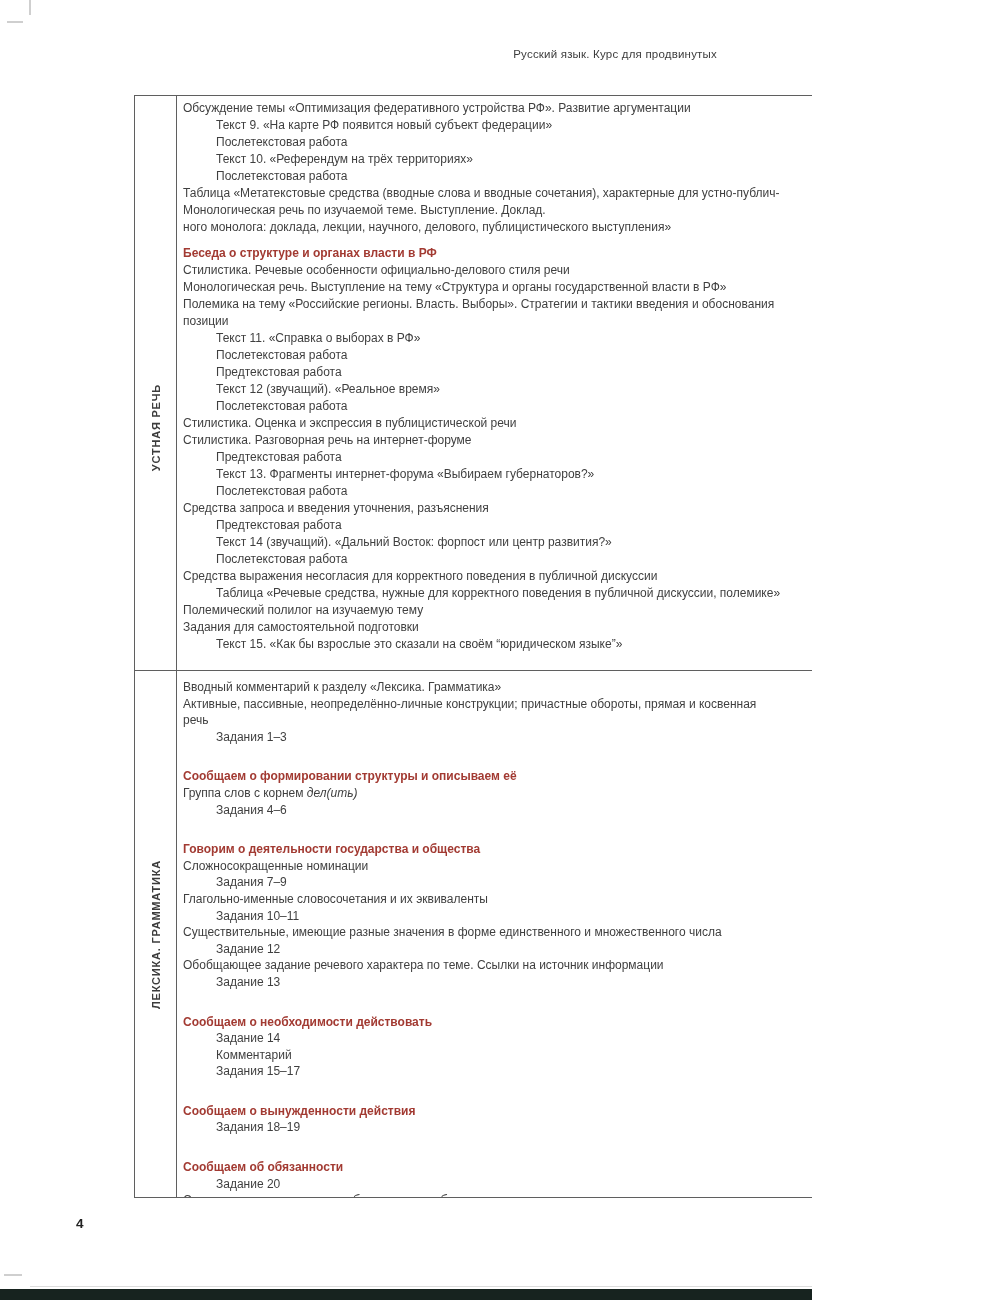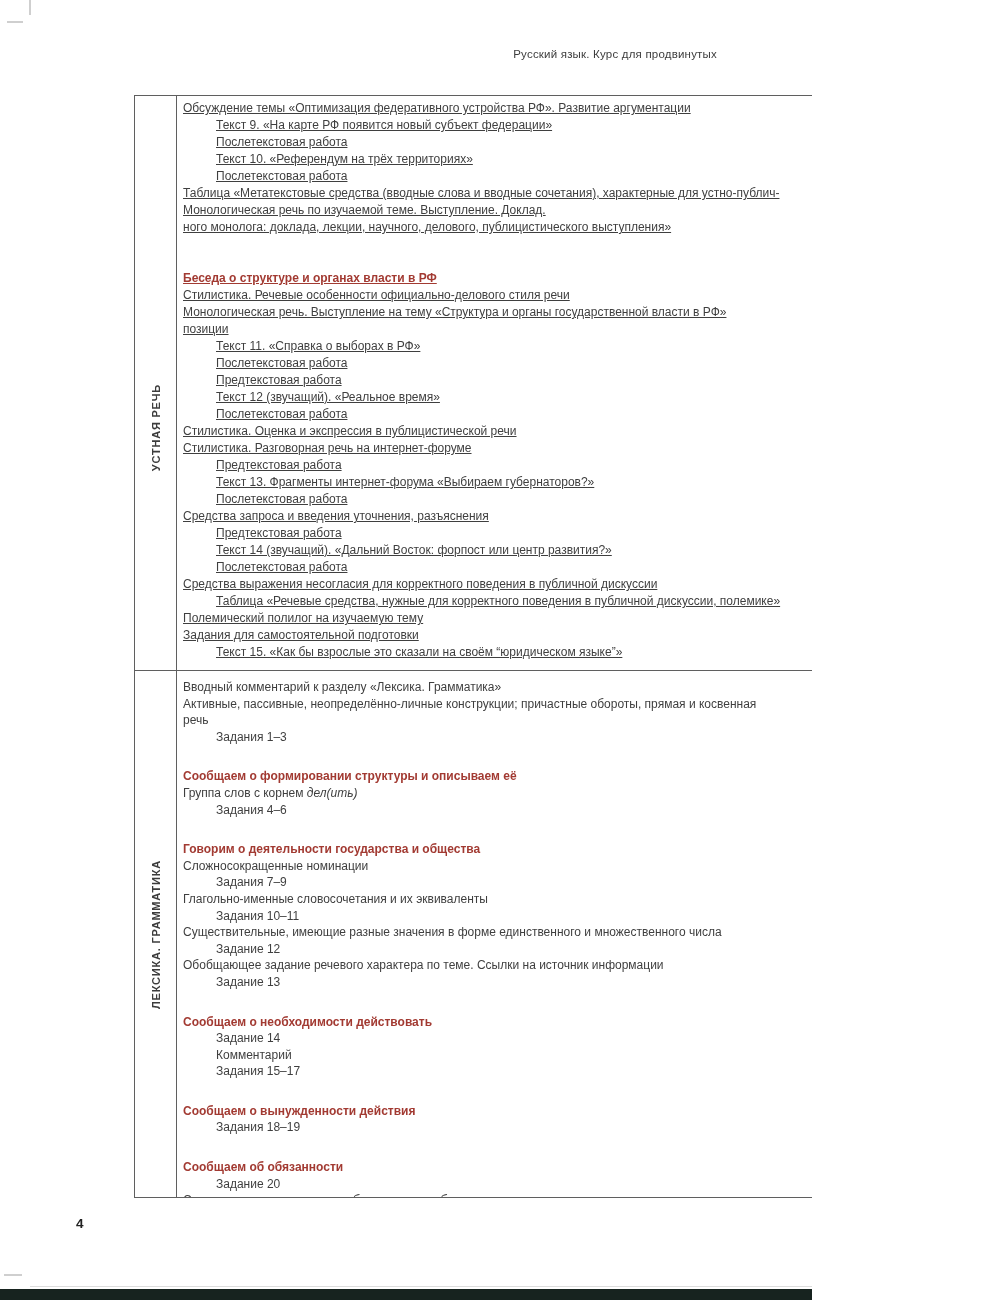--- a/index.html
+++ b/index.html
@@ -32,25 +32,25 @@
   .content-cell{
     flex:1;position:relative;box-sizing:border-box;
     padding:4px 57px 0 6px;overflow:hidden;
   }
   .sec2 .content-cell{padding-top:8px;}
   .content-cell::after{
     content:"";position:absolute;top:0;bottom:0;right:57px;
     border-left:1px solid var(--border,#5f5f5f);
   }
   .line{position:relative;white-space:nowrap;font-size:12px;color:var(--text,#3f3f3f);}
-  .sec1 .line{line-height:17px;height:17px;text-decoration:underline;}
+  .sec1 .line{line-height:17px;height:17px;}
   .sec2 .line{line-height:16.6px;height:16.6px;}
   .line.indent{padding-left:33px;}
   .line.red{color:var(--accent,#a23a32);font-weight:bold;}
-  .sec1 .line.gap{margin-top:34px;}
+  .sec1 .line.gap{margin-top:9px;}
   .sec2 .line.gap{margin-top:23px;}
   .pagenum{
     position:absolute;right:-57px;top:0;width:57px;text-align:center;
     color:#3f3f3f;font-weight:normal;font-size:14px;
   }
   
   .footer-num{position:absolute;left:76px;top:1216px;font-size:13.5px;font-weight:bold;color:#222;}
   
   .cm{position:absolute;background:#cfcfcf;}
   .cm-tl-v{left:29px;top:0;width:2px;height:15px;}
@@ -84,20 +84,21 @@
           <div class="line indent"><span class="line-text">Текст 9. «На карте РФ появится новый субъект федерации»</span></div>
           <div class="line indent"><span class="line-text">Послетекстовая работа</span></div>
           <div class="line indent"><span class="line-text">Текст 10. «Референдум на трёх территориях»</span></div>
           <div class="line indent"><span class="line-text">Послетекстовая работа</span></div>
           <div class="line"><span class="line-text">Таблица «Метатекстовые средства (вводные слова и вводные сочетания), характерные для устно-публич-</span></div>
           <div class="line"><span class="line-text">Монологическая речь по изучаемой теме. Выступление. Доклад.</span></div>
           <div class="line"><span class="line-text">ного монолога: доклада, лекции, научного, делового, публицистического выступления»</span></div>
           <div class="line red gap"><span class="line-text">Беседа о структуре и органах власти в РФ</span><span class="pagenum">41</span></div>
           <div class="line"><span class="line-text">Стилистика. Речевые особенности официально-делового стиля речи</span></div>
           <div class="line"><span class="line-text">Монологическая речь. Выступление на тему «Структура и органы государственной власти в РФ»</span></div>
+          <div class="line"><span class="line-text">Полемика на тему «Российские регионы. Власть. Выборы». Стратегии и тактики введения и обоснования</span></div>
           <div class="line"><span class="line-text">позиции</span></div>
           <div class="line indent"><span class="line-text">Текст 11. «Справка о выборах в РФ»</span></div>
           <div class="line indent"><span class="line-text">Послетекстовая работа</span></div>
           <div class="line indent"><span class="line-text">Предтекстовая работа</span></div>
           <div class="line indent"><span class="line-text">Текст 12 (звучащий). «Реальное время»</span></div>
           <div class="line indent"><span class="line-text">Послетекстовая работа</span></div>
           <div class="line"><span class="line-text">Стилистика. Оценка и экспрессия в публицистической речи</span></div>
           <div class="line"><span class="line-text">Стилистика. Разговорная речь на интернет-форуме</span></div>
           <div class="line indent"><span class="line-text">Предтекстовая работа</span></div>
           <div class="line indent"><span class="line-text">Текст 13. Фрагменты интернет-форума «Выбираем губернаторов?»</span></div>

